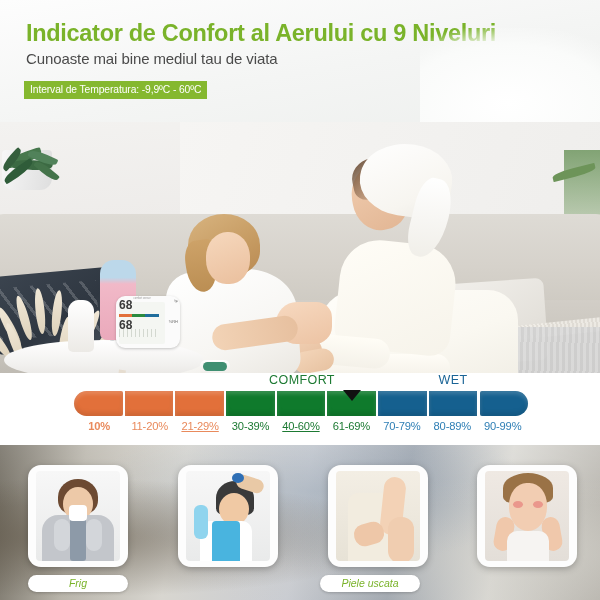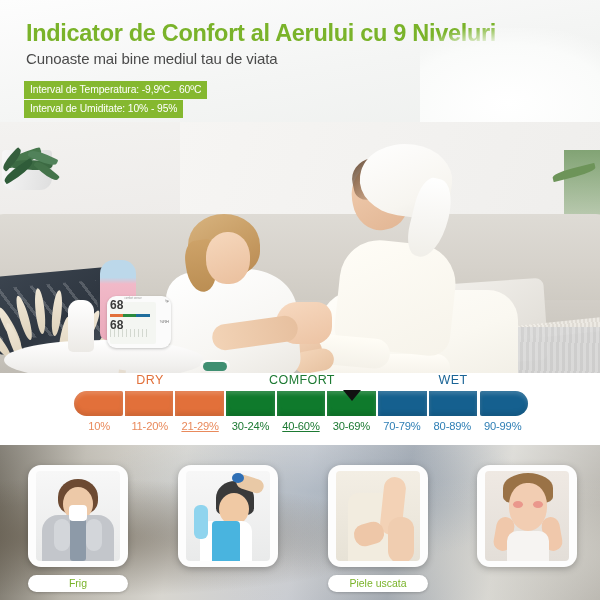--- a/index.html
+++ b/index.html
@@ -131,21 +131,21 @@
     position:absolute;left:100px;top:138px;width:36px;height:80px;border-radius:14px 14px 7px 7px;
     background:linear-gradient(180deg,#bcd8ea 0%,#bcd8ea 22%,#f1b9c8 30%,#eaa9bb 100%);
   }
   .bottle-white{
     position:absolute;left:68px;top:178px;width:26px;height:52px;border-radius:11px 11px 5px 5px;
     background:linear-gradient(180deg,#ffffff,#eceae6);
   }
 
   
   .meter{
-    position:absolute;left:107px;top:296px;width:64px;height:52px;border-radius:9px;
+    position:absolute;left:116px;top:296px;width:64px;height:52px;border-radius:9px;
     background:#fbfbfb;box-shadow:0 1px 3px rgba(0,0,0,.22);overflow:hidden;
   }
   .meter .brand{position:absolute;left:0;top:1px;width:52px;text-align:center;font-size:2.6px;color:#9a9a9a;}
   .meter .scr{position:absolute;left:3px;top:6px;width:46px;height:42px;background:#f4f6f2;border-radius:2px;}
   .meter .big{position:absolute;left:3px;font-size:12px;font-weight:bold;color:#3b3b3b;line-height:12px;}
   .meter .b1{top:3px;}
   .meter .b2{top:23px;}
   .meter .sml{position:absolute;right:2px;font-size:4px;color:#6f6f6f;line-height:5px;text-align:right;}
   .meter .s1{top:3px;}
   .meter .s2{top:23px;}
@@ -260,20 +260,21 @@
     position:absolute;left:74px;top:47px;width:454px;height:16px;display:flex;
   }
   .tick{
     flex:1 1 0;text-align:center;font-size:11.2px;white-space:nowrap;letter-spacing:-0.2px;
   }
 
   
   .bottom{
     position:absolute;left:0;top:445px;width:600px;height:155px;overflow:hidden;
     background:linear-gradient(100deg,#6f6a5f 0%,#b9b5ab 14%,#d8d6d0 30%,#c9ccd2 50%,#9aa2ac 66%,#d9d8d3 82%,#b5b2ab 100%);
+    font-style:italic;
   }
   .blur-ov{
     position:absolute;inset:0;
     background:
       radial-gradient(ellipse at 12% 60%,rgba(90,80,65,.55),rgba(90,80,65,0) 45%),
       radial-gradient(ellipse at 52% 30%,rgba(150,165,180,.45),rgba(150,165,180,0) 50%),
       radial-gradient(ellipse at 88% 70%,rgba(215,213,206,.55),rgba(215,213,206,0) 50%),
       linear-gradient(180deg,rgba(255,255,255,.16),rgba(255,255,255,0) 40%);
   }
   .card{
@@ -281,36 +282,35 @@
     background:#fdfdfd;box-shadow:0 2px 7px rgba(0,0,0,.25);overflow:hidden;
   }
   .card .ph{position:absolute;left:8px;top:6px;width:84px;height:90px;border-radius:4px;overflow:hidden;}
   .c1{left:28px;} .c2{left:178px;} .c3{left:328px;} .c4{left:477px;}
 
   .pill{
     position:absolute;top:130px;width:100px;height:17px;border-radius:9px;
     background:#ffffff;box-shadow:0 1px 3px rgba(0,0,0,.2);
     font-size:10.5px;color:#7ab32a;text-align:center;line-height:17px;white-space:nowrap;
   }
-  .p1{left:28px;} .p2{left:178px;} .p3{left:328px;} .p4{left:477px;}
+  .p1{left:28px;} .p2{left:178px;} .p3{left:320px;} .p4{left:477px;}
 
   
   .ph .bgw{position:absolute;inset:0;background:linear-gradient(180deg,#f7f7f7,#e9eaea);}
   .sk{position:absolute;border-radius:50%;}
 </style>
 </head>
 <body>
 
 <div class="page">
 
   <div class="header">
     <div class="title">Indicator de Confort al Aerului cu 9 Niveluri</div>
     <div class="subtitle">Cunoaste mai bine mediul tau de viata</div>
     <div class="badge temp">Interval de Temperatura: -9,9ºC - 60ºC</div>
-    <div class="badge hum">Interval de Umiditate: 10% - 95%</div>
   </div>
 
   <div class="hero">
     <div class="wall"></div>
     <div class="wall2"></div>
 
     <div class="pot">
       <span class="leaf l1"></span>
         <span class="leaf l2"></span>
         <span class="leaf l3"></span>
@@ -371,44 +371,43 @@
     <div class="brand">comfort sensor</div>
     <div class="big b1">68</div>
     <div class="sml s1">ºF</div>
     <div class="stripe"></div>
     <div class="big b2">68</div>
     <div class="sml s2">%RH</div>
     <div class="ticks"></div>
   </div>
 
   <div class="band">
-    <div class="cat dry">DRY</div>
     <div class="cat wet">WET</div>
     <div class="cat comfort">COMFORT</div>
 
     <div class="bar" id="bar">
         <div class="seg first" style="background: rgb(226, 112, 58);"></div>
         <div class="seg" style="background: rgb(226, 112, 58);"></div>
         <div class="seg" style="background: rgb(226, 112, 58);"></div>
         <div class="seg" style="background: rgb(15, 122, 44);"></div>
         <div class="seg" style="background: rgb(15, 122, 44);"></div>
         <div class="seg" style="background: rgb(15, 122, 44);">
           <div class="pointer" style="border-top-color: rgb(17, 17, 17);"></div>
         </div>
         <div class="seg" style="background: rgb(21, 96, 143);"></div>
         <div class="seg" style="background: rgb(21, 96, 143);"></div>
         <div class="seg last" style="background: rgb(21, 96, 143);"></div>
       </div>
     <div class="ticks-row" id="ticksRow">
-        <div class="tick" style="color: rgb(233, 138, 92);">10%</div>
+        <div class="tick" style="color: rgb(233, 138, 92); font-weight: bold;">10%</div>
         <div class="tick" style="color: rgb(233, 138, 92);">11-20%</div>
         <div class="tick" style="color: rgb(233, 138, 92); text-decoration: underline;">21-29%</div>
-        <div class="tick" style="color: rgb(29, 122, 51);">30-24%</div>
+        <div class="tick" style="color: rgb(29, 122, 51);">30-39%</div>
         <div class="tick" style="color: rgb(29, 122, 51); text-decoration: underline;">40-60%</div>
-        <div class="tick" style="color: rgb(29, 122, 51);">30-69%</div>
+        <div class="tick" style="color: rgb(29, 122, 51);">61-69%</div>
         <div class="tick" style="color: rgb(47, 127, 181);">70-79%</div>
         <div class="tick" style="color: rgb(47, 127, 181);">80-89%</div>
         <div class="tick" style="color: rgb(47, 127, 181);">90-99%</div>
       </div>
   </div>
 
   <div class="bottom">
     <div class="blur-ov"></div>
 
     <div class="card c1">

